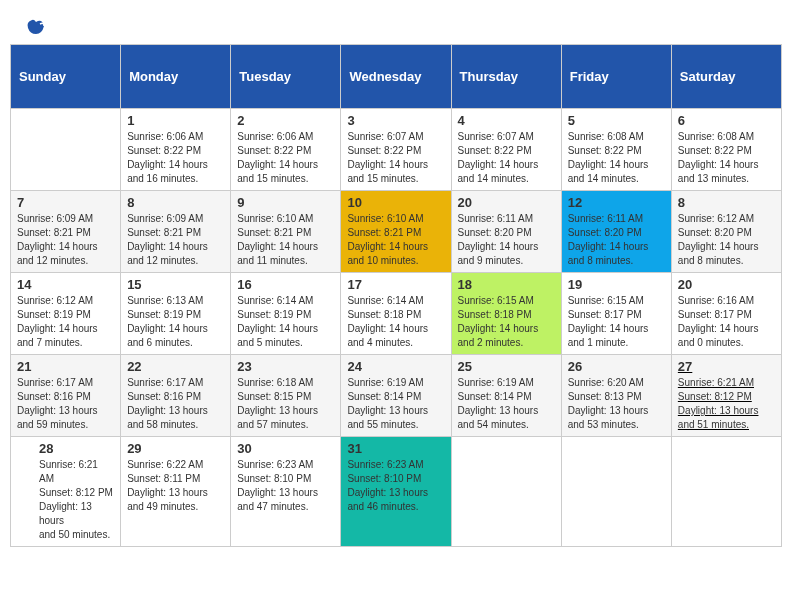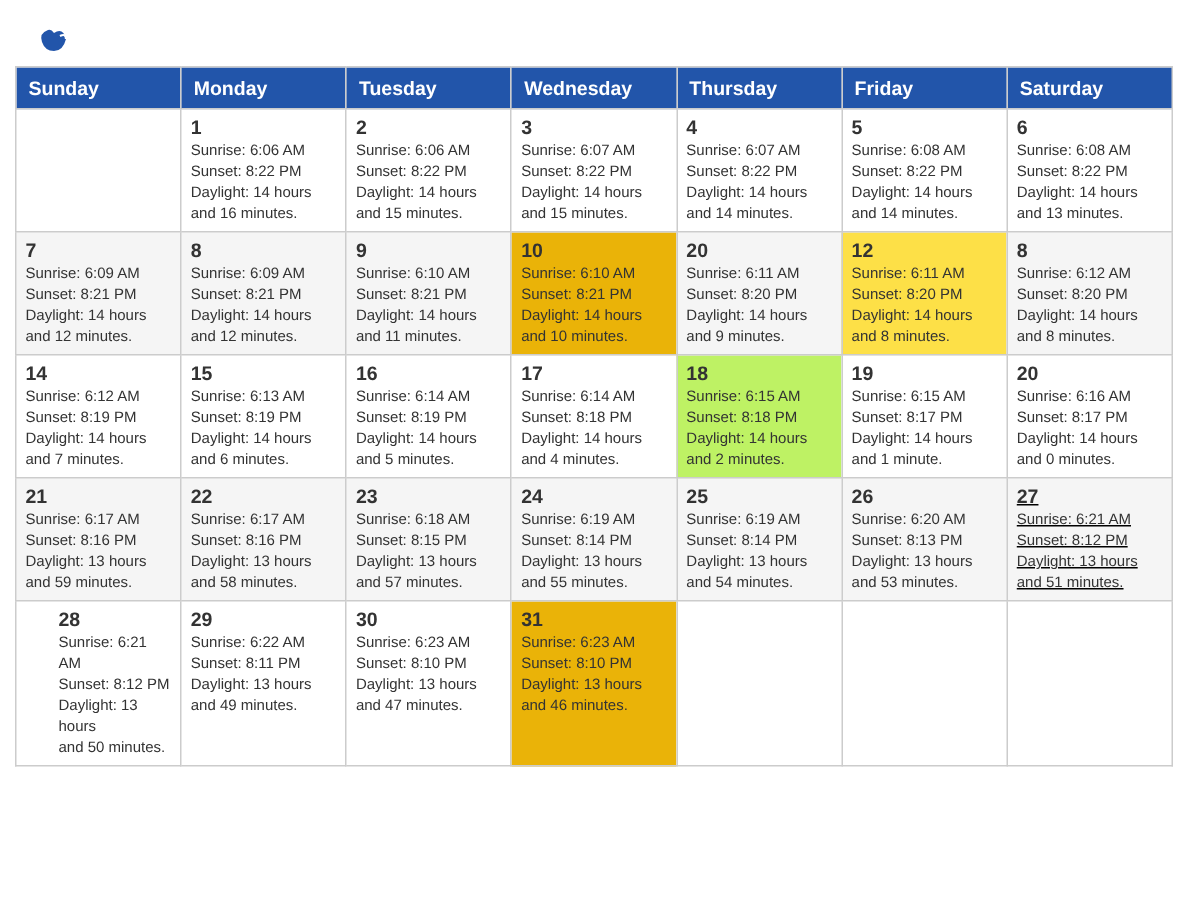--- a/index.html
+++ b/index.html
@@ -8,21 +8,21 @@
     .logo { display: flex; flex-direction: column; align-items: flex-start; }
     .logo-text { display: flex; align-items: center; }
     .logo-general { font-size: 18px; font-weight: bold; color: #333; }
     .logo-blue { font-size: 18px; font-weight: bold; color: #2255aa; }
     .logo-icon { width: 24px; height: 24px; margin-left: 2px; }
     .title-section { text-align: right; }
     .month-year { font-size: 42px; font-weight: bold; color: #333; line-height: 1.1; }
     .location { font-size: 16px; color: #333; }
     .calendar { width: 100%; border-collapse: collapse; margin: 0 0 0 0; padding: 0 10px; }
     .calendar-wrapper { padding: 0 10px 10px 10px; }
-    .calendar th { background: #2255aa; color: #fff; text-align: left; padding: 6px 8px; font-size: 13px; border: 1px solid #ccc; }
+    .calendar th { background: #2255aa; color: #fff; text-align: left; padding: 24px 8px; font-size: 13px; border: 1px solid #ccc; }
     .calendar td { border: 1px solid #ccc; vertical-align: top; padding: 4px 6px; width: calc(100%/7); }
     .day-num { font-size: 13px; font-weight: bold; color: #333; display: block; margin-bottom: 2px; }
     .day-info { font-size: 10px; color: #333; line-height: 1.4; }
   </style>
 </head>
 <body>
 
 <div class="header">
   <div class="logo">
     <div class="logo-text">
@@ -128,21 +128,21 @@
 Daylight: 14 hours
 and 10 minutes.</div>
           </td>
           <td style="background: rgb(245, 245, 245);">
             <span class="day-num">20</span>
             <div class="day-info" style="white-space: pre-line;">Sunrise: 6:11 AM
 Sunset: 8:20 PM
 Daylight: 14 hours
 and 9 minutes.</div>
           </td>
-          <td style="background: #fde047;">
+          <td style="background: #0ea5e9;">
             <span class="day-num">12</span>
             <div class="day-info" style="white-space: pre-line;">Sunrise: 6:11 AM
 Sunset: 8:20 PM
 Daylight: 14 hours
 and 8 minutes.</div>
           </td>
           <td style="background: rgb(245, 245, 245);">
             <span class="day-num">8</span>
             <div class="day-info" style="white-space: pre-line;">Sunrise: 6:12 AM
 Sunset: 8:20 PM
@@ -267,21 +267,21 @@
 Daylight: 13 hours
 and 49 minutes.</div>
           </td>
           <td style="background: rgb(255, 255, 255);">
             <span class="day-num">30</span>
             <div class="day-info" style="white-space: pre-line;">Sunrise: 6:23 AM
 Sunset: 8:10 PM
 Daylight: 13 hours
 and 47 minutes.</div>
           </td>
-          <td style="background: #eab308;">
+          <td style="background: #14b8a6;">
             <span class="day-num">31</span>
             <div class="day-info" style="white-space: pre-line;">Sunrise: 6:23 AM
 Sunset: 8:10 PM
 Daylight: 13 hours
 and 46 minutes.</div>
           </td>
           <td style="background: rgb(255, 255, 255);"></td>
           <td style="background: rgb(255, 255, 255);"></td>
           <td style="background: rgb(255, 255, 255);"></td>
         </tr>

